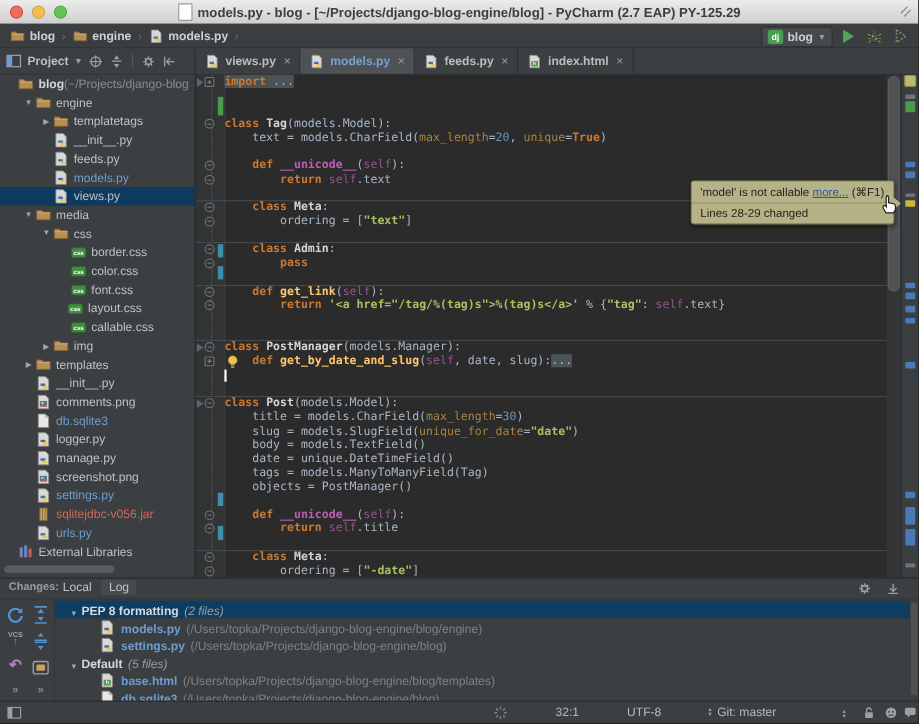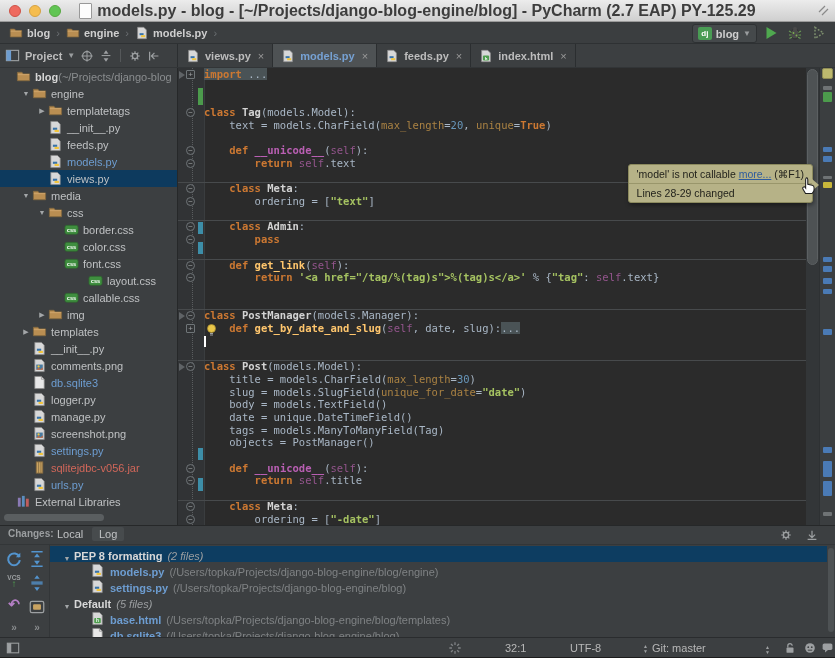--- a/index.html
+++ b/index.html
@@ -7,21 +7,21 @@
        font-family:"Liberation Sans",sans-serif;-webkit-font-smoothing:antialiased;}
   
   .titlebar{position:absolute;left:0;top:0;width:835px;height:22px;
     background:linear-gradient(#ECECEC,#CFCFCF);border-bottom:1px solid #9a9a9a;box-sizing:border-box;}
   .lights{position:absolute;left:9px;top:5px;display:flex;gap:8px;}
   .light{width:12px;height:12px;border-radius:50%;box-sizing:border-box;}
   .l-red{background:#EE6A5F;border:1px solid #CE5347;}
   .l-yellow{background:#F5BD4F;border:1px solid #D6A243;}
   .l-green{background:#61C554;border:1px solid #58A942;}
   .title-wrap{position:absolute;left:0;top:0;width:100%;height:22px;display:flex;align-items:center;justify-content:center;gap:5px;}
-  .title-text{font-size:16px;font-weight:bold;color:#3d3d3d;}
+  .title-text{font-size:12px;font-weight:bold;color:#3d3d3d;}
   .doc-ic{width:11px;height:14px;background:#fdfdfd;border:1px solid #999;border-radius:1px;display:inline-block;}
   .grip{position:absolute;right:6px;top:5px;color:#8a8a8a;font-size:10px;}
   
   .navbar{position:absolute;left:0;top:22px;width:835px;height:22px;background:#3B3E40;border-bottom:1px solid #2E3133;box-sizing:border-box;}
   .crumbs{position:absolute;left:6px;top:0;height:22px;display:flex;align-items:center;}
   .crumb{display:flex;align-items:center;gap:4px;height:18px;padding:0 3px;}
   .crumb .clabel{font-size:11px;font-weight:bold;color:#CFCFCF;}
   .csep{color:#6b6f72;font-size:11px;margin:0 3px;}
   .runbox{position:absolute;right:78px;top:2px;height:17px;display:flex;align-items:center;gap:4px;
     background:#45494B;border:1px solid #2E3133;border-radius:3px;padding:0 5px;}
@@ -442,21 +442,21 @@
             </svg>
             <span class="tlab">color.css</span>
           </div>
           <div class="trow" style="padding-left: 52px;">
             <span class="tarrow"></span>
             <svg width="15" height="15">
               <use href="#ic-css"></use>
             </svg>
             <span class="tlab">font.css</span>
           </div>
-          <div class="trow" style="padding-left: 76px;">
+          <div class="trow" style="padding-left: 49px;">
             <span class="tarrow"></span>
             <svg width="15" height="15">
               <use href="#ic-css"></use>
             </svg>
             <span class="tlab">layout.css</span>
           </div>
           <div class="trow" style="padding-left: 52px;">
             <span class="tarrow"></span>
             <svg width="15" height="15">
               <use href="#ic-css"></use>

